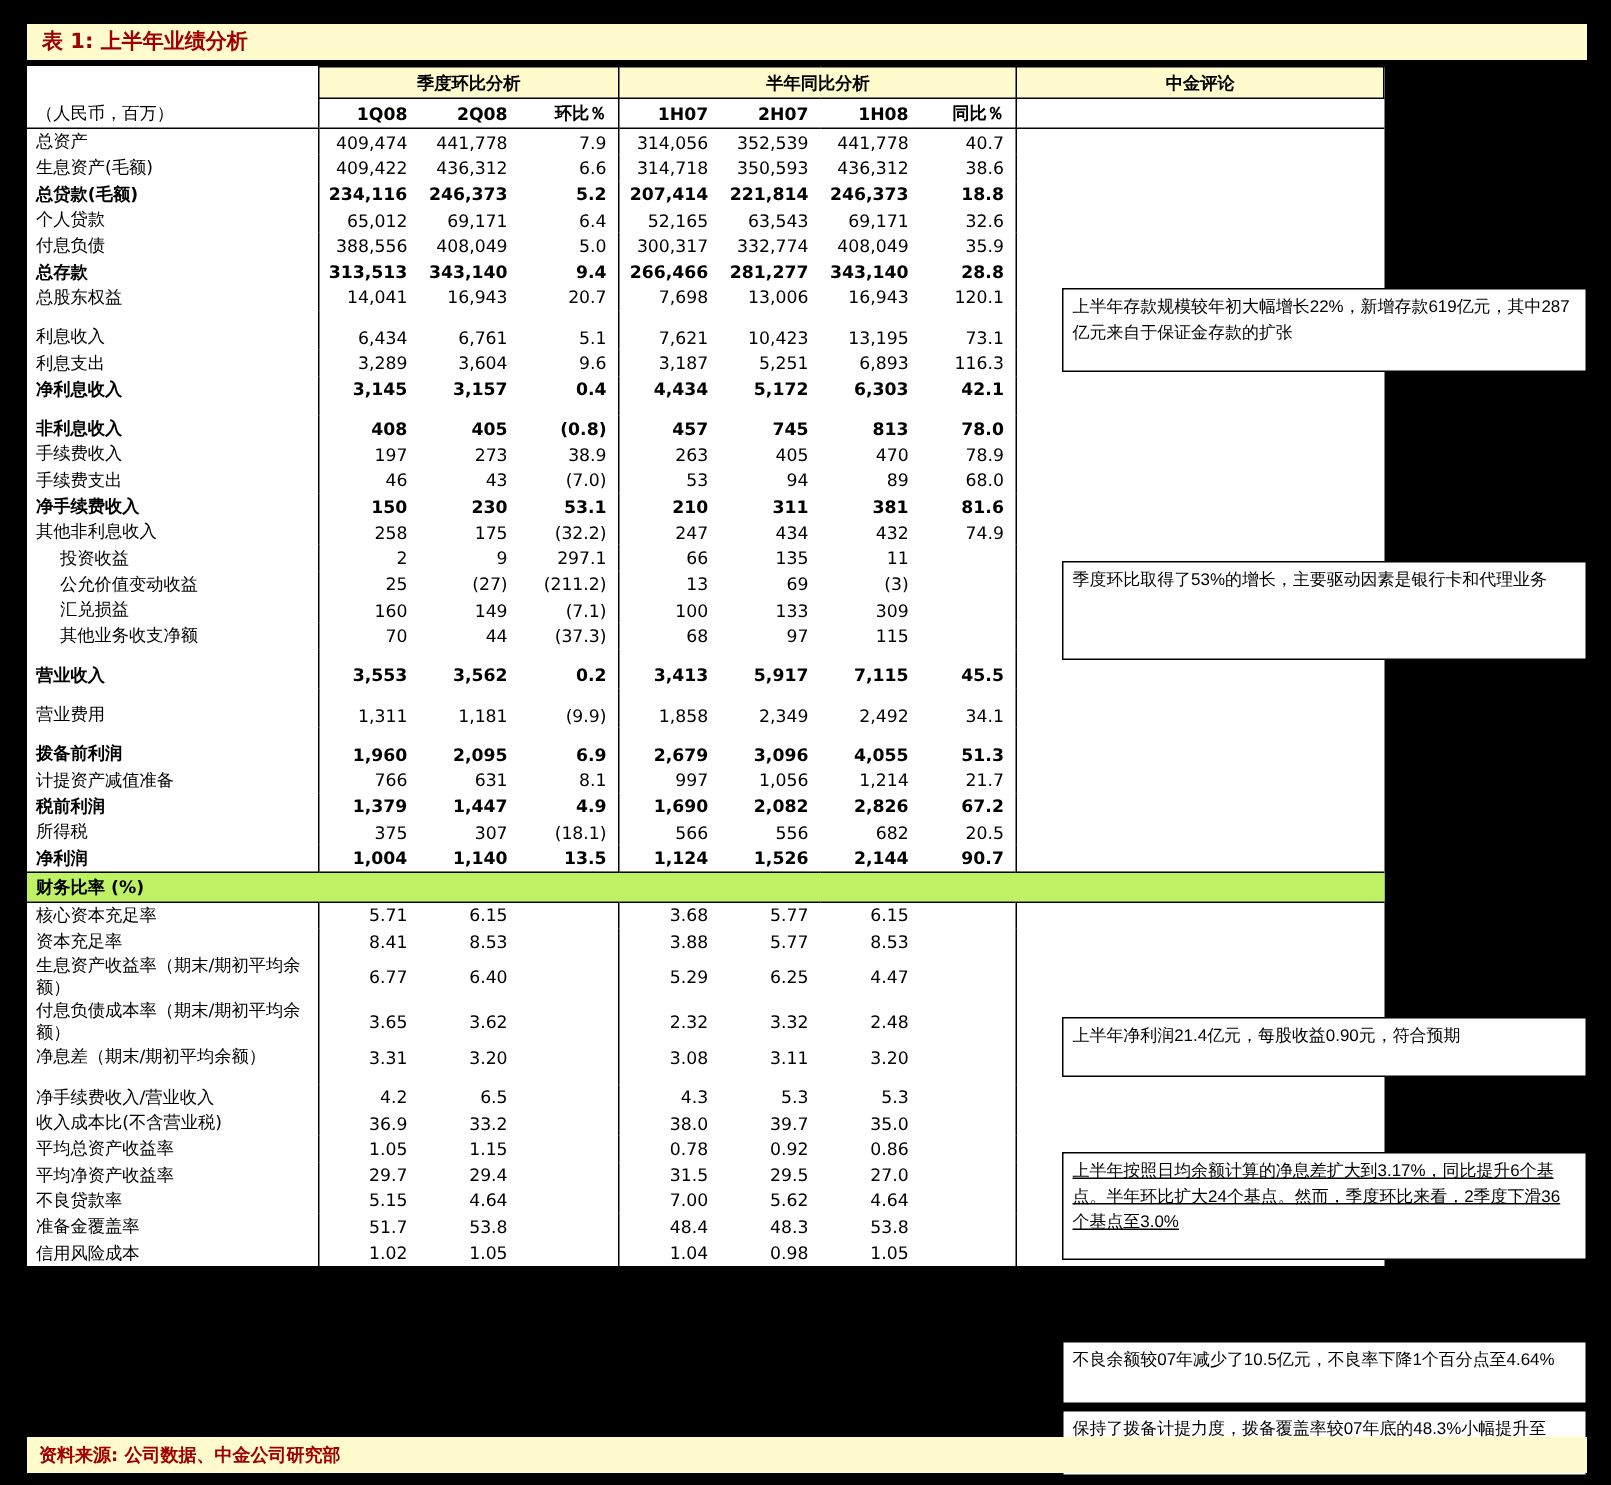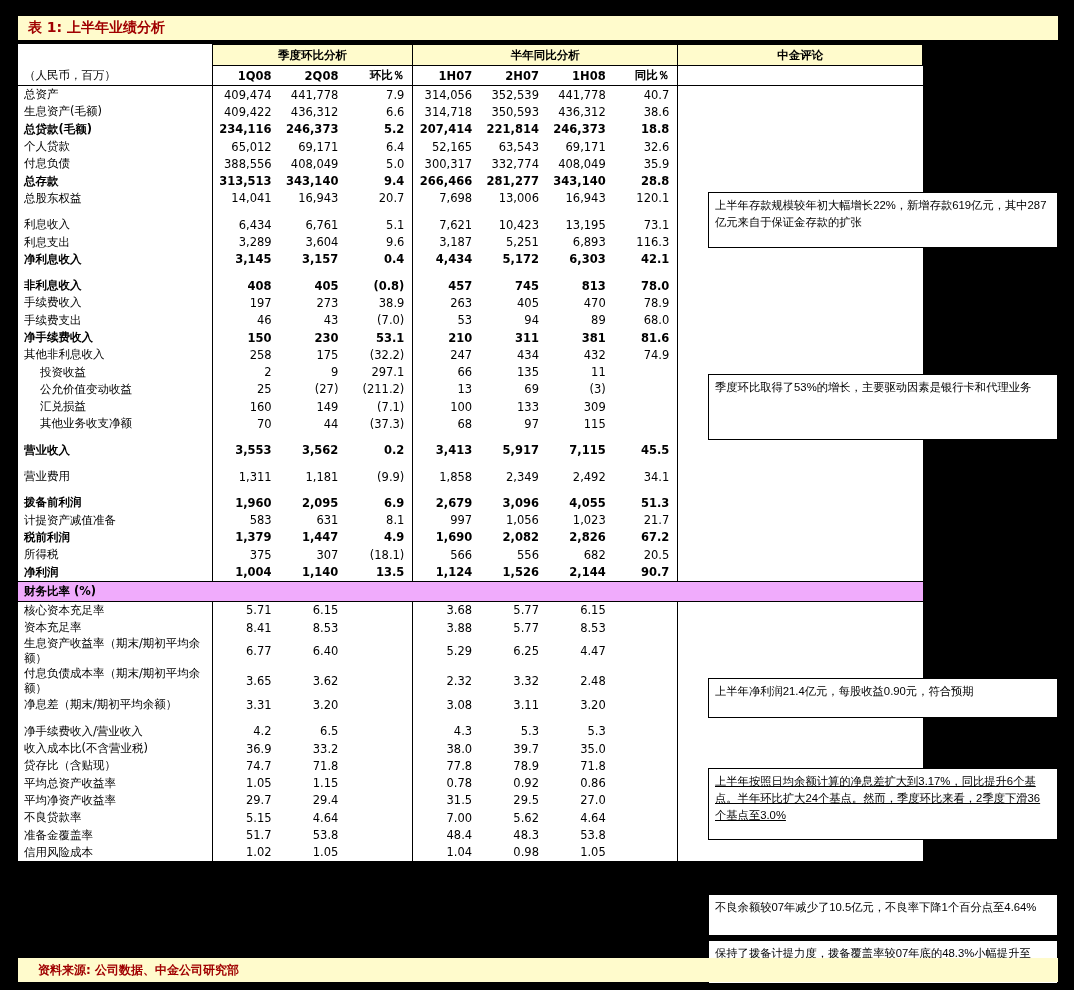--- a/index.html
+++ b/index.html
@@ -18,27 +18,27 @@
   .num{width:62px;text-align:right;padding-right:8px;white-space:nowrap;}
   .numw{width:66px;text-align:right;padding-right:8px;white-space:nowrap;}
   .cmt{width:345px;text-align:left;padding-left:6px;padding-right:6px;font-size:11.5px;line-height:1.45;}
   .subhdr td{font-weight:bold;text-align:right;padding-right:8px;height:19px;border-bottom:1px solid #000;}
   .subhdr td.col-label{text-align:left;padding-left:6px;font-weight:normal;}
   .row td{height:17.3px;}
   .bold{font-weight:bold;}
   .ital{font-style:italic;}
   .indent{padding-left:22px;}
   .rightlab{text-align:right;padding-right:10px;font-style:italic;}
-  .sect{background:#f0abfc;font-weight:bold;border-top:1px solid #000;border-bottom:1px solid #000;}
+  .sect{background:#bef264;font-weight:bold;border-top:1px solid #000;border-bottom:1px solid #000;}
   .sect td{height:19px;padding-left:6px;}
   .vline-l{border-left:1px solid #000;}
   .vline-r{border-right:1px solid #000;}
   .spacer td{height:9px;}
   .footer{position:absolute;left:18px;top:958px;width:1040px;height:24px;background:#FFFBCC;display:flex;align-items:center;}
-  .footer .f{font-size:12px;font-weight:bold;color:#A00000;padding-left:20px;font-family:"DejaVu Sans",sans-serif;}
+  .footer .f{font-size:12px;font-weight:bold;color:#A00000;padding-left:8px;font-family:"DejaVu Sans",sans-serif;}
   .cbox{border:1px solid #000;background:#fff;padding:4px 6px;font-size:11.3px;line-height:1.5;}
 </style>
 </head>
 <body>
 
 <div class="page">
 
   <div class="title-bar">
     <div class="t">表 1: 上半年业绩分析</div>
   </div>
@@ -371,26 +371,26 @@
             <td class="num bold">2,095</td>
             <td class="numw vline-r bold">6.9</td>
             <td class="num bold">2,679</td>
             <td class="num bold">3,096</td>
             <td class="num bold">4,055</td>
             <td class="numw vline-r bold">51.3</td>
             <td class="cmt"></td>
           </tr>
           <tr class="row">
             <td class="col-label">计提资产减值准备</td>
-            <td class="num vline-l">583</td>
+            <td class="num vline-l">766</td>
             <td class="num">631</td>
             <td class="numw vline-r">8.1</td>
             <td class="num">997</td>
             <td class="num">1,056</td>
-            <td class="num">1,023</td>
+            <td class="num">1,214</td>
             <td class="numw vline-r">21.7</td>
             <td class="cmt"></td>
           </tr>
           <tr class="row">
             <td class="col-label bold">税前利润</td>
             <td class="num vline-l bold">1,379</td>
             <td class="num bold">1,447</td>
             <td class="numw vline-r bold">4.9</td>
             <td class="num bold">1,690</td>
             <td class="num bold">2,082</td>
@@ -508,31 +508,20 @@
             <td class="cmt"></td>
           </tr>
           <tr class="row">
             <td class="col-label">收入成本比(不含营业税)</td>
             <td class="num vline-l">36.9</td>
             <td class="num">33.2</td>
             <td class="numw vline-r"></td>
             <td class="num">38.0</td>
             <td class="num">39.7</td>
             <td class="num">35.0</td>
-            <td class="numw vline-r"></td>
-            <td class="cmt"></td>
-          </tr>
-          <tr class="row">
-            <td class="col-label">贷存比（含贴现）</td>
-            <td class="num vline-l">74.7</td>
-            <td class="num">71.8</td>
-            <td class="numw vline-r"></td>
-            <td class="num">77.8</td>
-            <td class="num">78.9</td>
-            <td class="num">71.8</td>
             <td class="numw vline-r"></td>
             <td class="cmt"></td>
           </tr>
           <tr class="row">
             <td class="col-label">平均总资产收益率</td>
             <td class="num vline-l">1.05</td>
             <td class="num">1.15</td>
             <td class="numw vline-r"></td>
             <td class="num">0.78</td>
             <td class="num">0.92</td>

